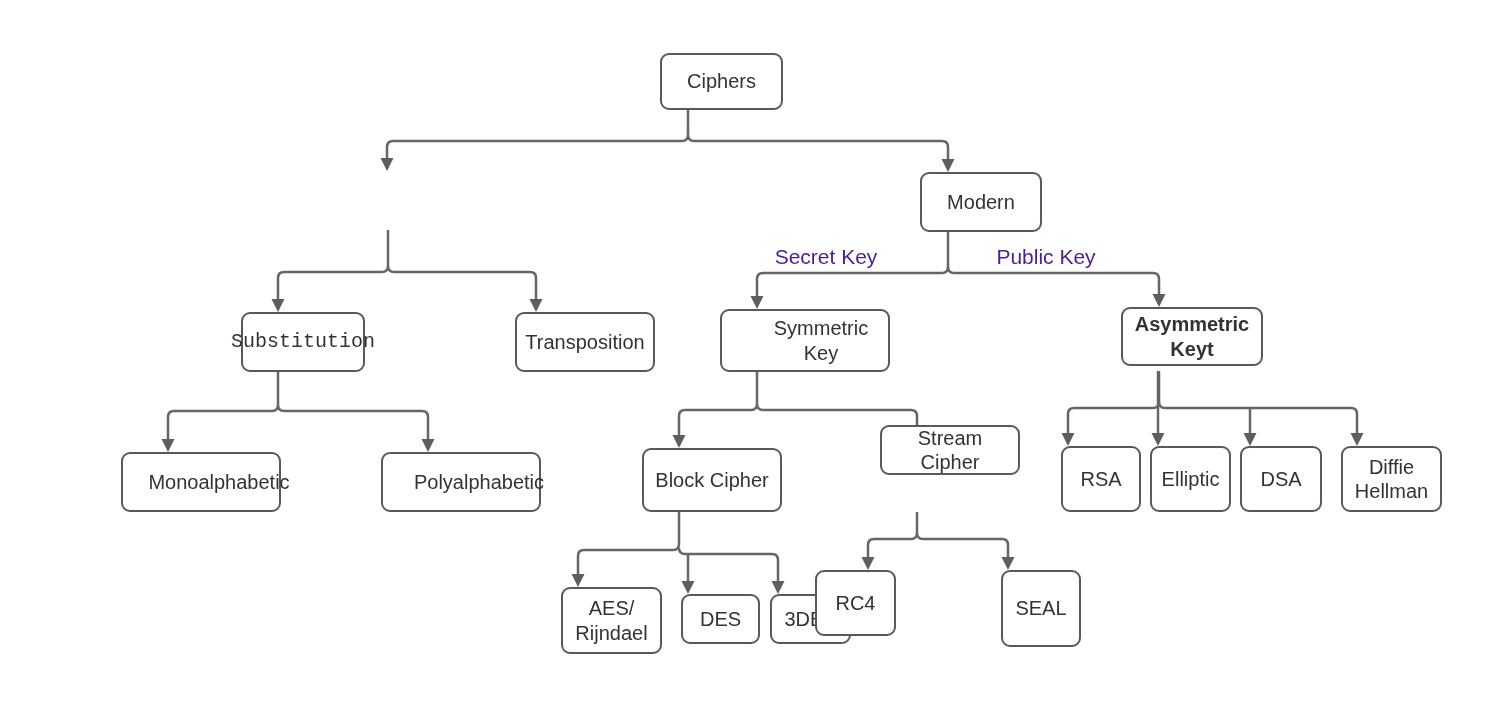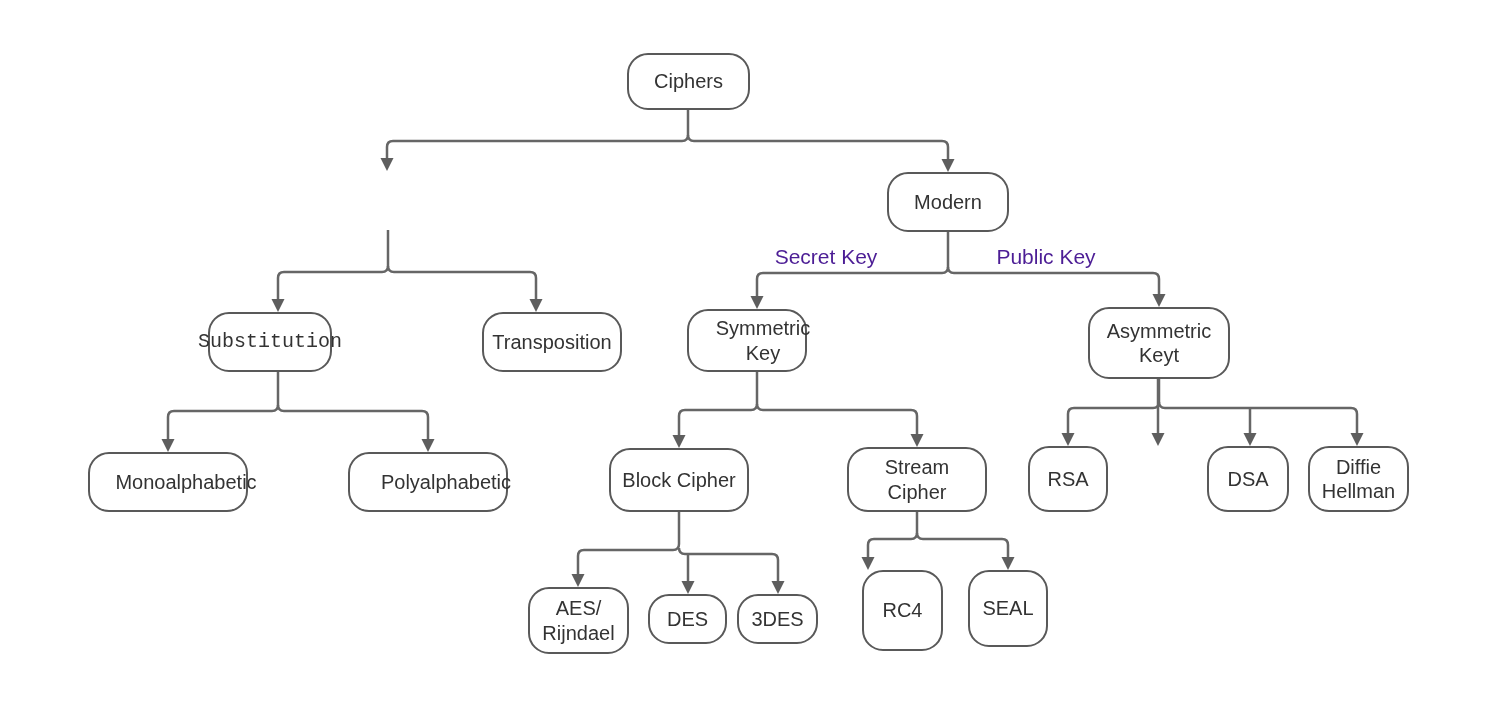--- a/index.html
+++ b/index.html
@@ -23,29 +23,30 @@
   }
   .edges-svg polygon {
     fill: #5e5e5e;
     stroke: none;
   }
   .node {
     position: absolute;
     box-sizing: border-box;
     background: #ffffff;
     border: 2.5px solid #595959;
-    border-radius: 21px;
+    border-radius: 9px;
     color: #333333;
     font-size: 20px;
     line-height: 1.22;
     display: flex;
     align-items: center;
     justify-content: center;
     text-align: center;
     white-space: pre-line;
+    margin-left: 33px;
   }
   .edge-label {
     position: absolute;
     transform: translateX(-50%);
     color: #4c1d95;
     font-size: 21px;
     line-height: 24px;
     white-space: nowrap;
   }
 </style>
@@ -120,43 +121,44 @@
   <div class="node" style="left:887px; top:172px; width:122px; height:60px;">Modern</div>
 
   <div class="node" style="left:208px; top:312px; width:124px; height:60px;font-family:Liberation Mono, monospace;">Substitution</div>
 
   <div class="node" style="left:482px; top:312px; width:140px; height:60px;">Transposition</div>
 
   <div class="node" style="left:88px; top:452px; width:160px; height:60px;padding-left:36px;">Monoalphabetic</div>
 
   <div class="node" style="left:348px; top:452px; width:160px; height:60px;padding-left:36px;">Polyalphabetic</div>
 
-  <div class="node" style="left:687px; top:309px; width:120px; height:63px;padding-left:32px;">Symmetric
+  <div class="node" style="left:687px; top:309px; width:170px; height:63px;padding-left:32px;">Symmetric
 Key</div>
 
-  <div class="node" style="left:1088px; top:307px; width:142px; height:72px;">Asymmetric
+  <div class="node" style="left:1088px; top:307px; width:142px; height:59px;font-weight:bold;">Asymmetric
 Keyt</div>
 
   <div class="node" style="left:609px; top:448px; width:140px; height:64px;">Block Cipher</div>
 
-  <div class="node" style="left:847px; top:447px; width:140px; height:65px;">Stream
+  <div class="node" style="left:847px; top:425px; width:140px; height:50px;">Stream
 Cipher</div>
 
   <div class="node" style="left:528px; top:587px; width:101px; height:67px;">AES/
 Rijndael</div>
 
   <div class="node" style="left:648px; top:594px; width:79px; height:50px;">DES</div>
 
   <div class="node" style="left:737px; top:594px; width:81px; height:50px;">3DES</div>
 
-  <div class="node" style="left:862px; top:570px; width:81px; height:81px;">RC4</div>
+  <div class="node" style="left:782px; top:570px; width:81px; height:66px;">RC4</div>
 
   <div class="node" style="left:968px; top:570px; width:80px; height:77px;">SEAL</div>
 
   <div class="node" style="left:1028px; top:446px; width:80px; height:66px;">RSA</div>
 
+  <div class="node" style="left:1117px; top:446px; width:81px; height:66px;">Elliptic</div>
 
   <div class="node" style="left:1207px; top:446px; width:82px; height:66px;">DSA</div>
 
   <div class="node" style="left:1308px; top:446px; width:101px; height:66px;">Diffie
 Hellman</div>
 
 </div>
 
 </body></html>

